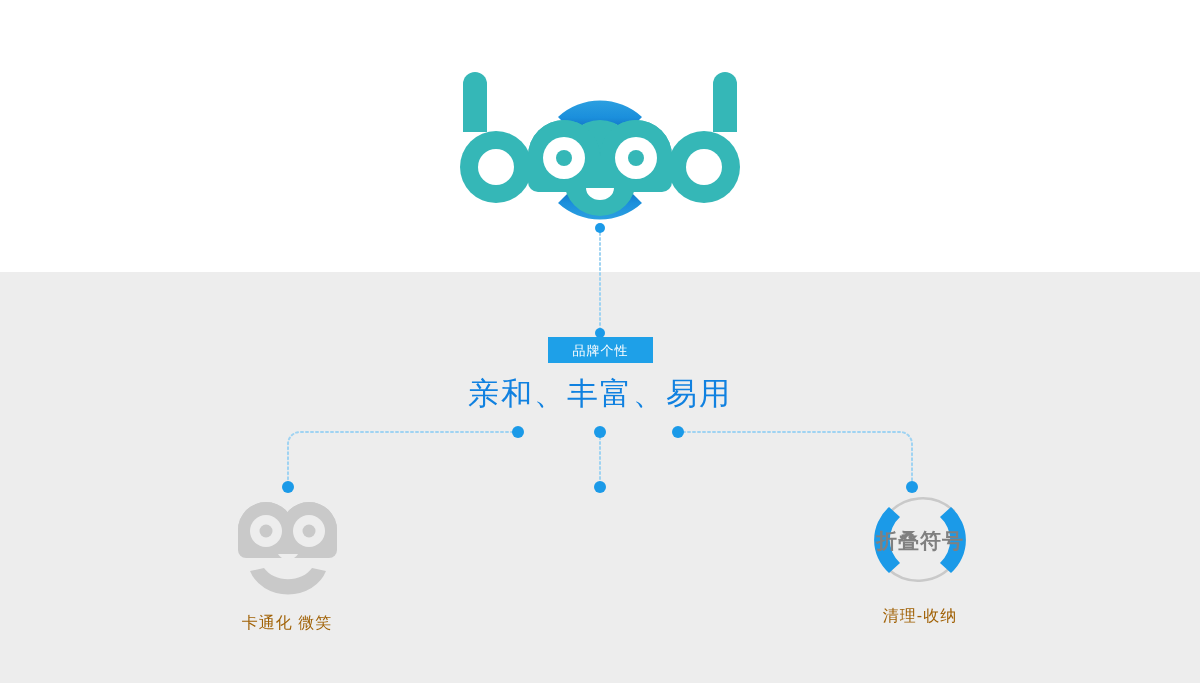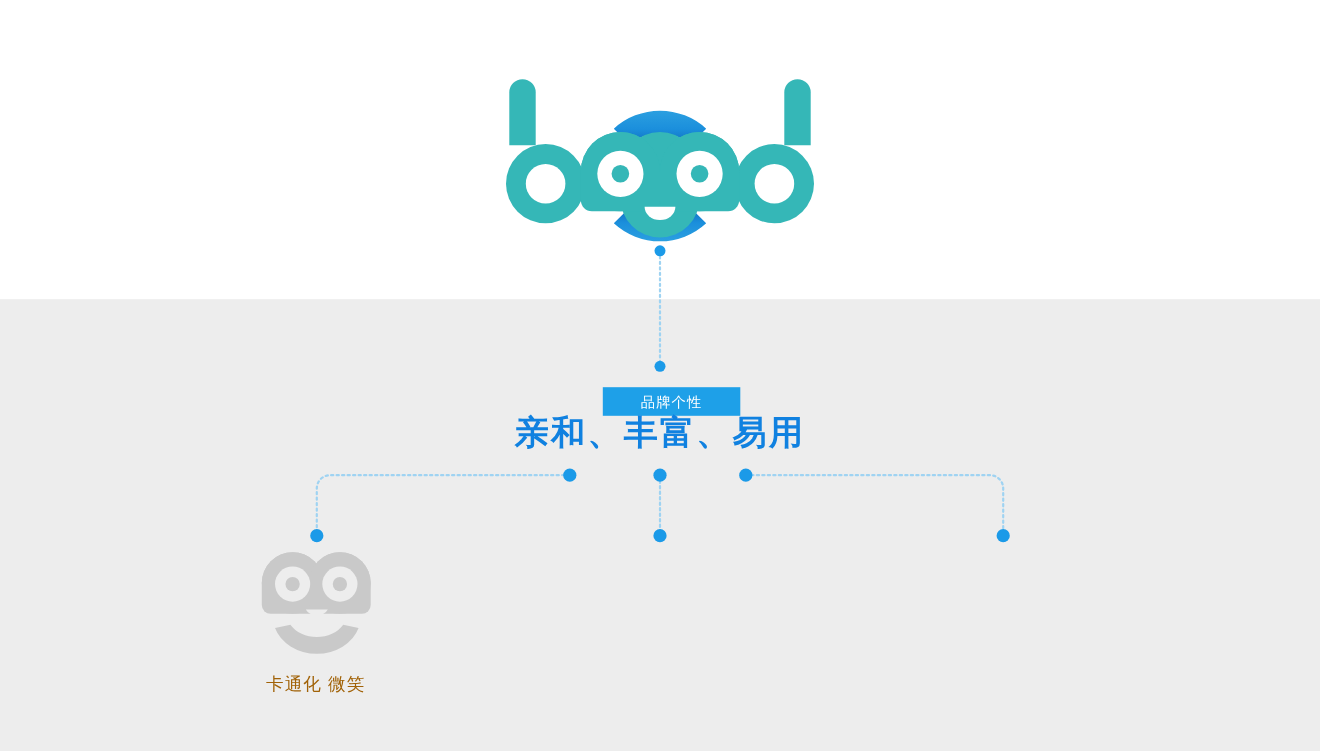--- a/index.html
+++ b/index.html
@@ -16,35 +16,35 @@
 
   
   #logo-wrap{position:absolute;left:455px;top:70px;width:290px;height:150px;}
   #logo-svg{display:block;}
 
   
   #connectors{position:absolute;left:0;top:0;width:1200px;height:683px;pointer-events:none;}
 
   
   #badge{
-    position:absolute;left:548px;top:352px;width:125px;height:26px;
+    position:absolute;left:548px;top:337px;width:105px;height:26px;
     background:#1ea0e8;
     display:flex;align-items:center;justify-content:center;
   }
   #badge .badge-label{
     color:#ffffff;font-size:13px;letter-spacing:1px;line-height:1;
     font-weight:normal;
   }
 
   
   #headline{
     position:absolute;left:0;top:378px;width:1200px;
     text-align:center;
     color:#1081e0;
-    font-size:31px;font-weight:bold;letter-spacing:2px;
+    font-size:31px;font-weight:normal;letter-spacing:2px;
     line-height:1;
     white-space:nowrap;
   }
 
   
   .item{position:absolute;width:260px;text-align:center;}
   #item-1{left:157px;top:492px;}
   #item-2{left:470px;top:492px;}
   #item-3{left:790px;top:487px;}
   .item-icon{height:105px;display:flex;align-items:center;justify-content:center;}
@@ -157,14 +157,32 @@
         <circle cx="79" cy="39" r="6.5" fill="#c9c9c9"></circle>
         <path d="M 48 62 a 11 9 0 0 0 20 0 Z" fill="#ededed"></path>
 
         <path d="M 20 79 a 40 34 0 0 0 76 0 L 82 76 a 28 23 0 0 1 -48 0 Z" fill="#c9c9c9"></path>
       </svg>
     </div>
     <div class="item-label">卡通化  微笑</div>
   </div>
 
 
+  <div class="item" id="item-3">
+    <div class="item-icon">
+      <svg width="130" height="118" viewBox="0 0 130 118">
+
+        <g fill="none" stroke="#c9c9c9" stroke-width="2.5" stroke-linecap="round">
+          <path d="M 31 36 A 45 45 0 0 1 99 30"></path>
+          <path d="M 99 82 A 45 45 0 0 1 33 88"></path>
+        </g>
+        <path d="M 31 36 l 10 -2 l -7 -7 Z" fill="#c9c9c9"></path>
+        <path d="M 99 82 l -10 2 l 7 7 Z" fill="#c9c9c9"></path>
+
+        <path d="M 34 26 A 44 44 0 0 0 34 92 L 45 82 A 31 31 0 0 1 45 36 Z" fill="#1b9ae8"></path>
+        <path d="M 96 26 A 44 44 0 0 1 96 92 L 85 82 A 31 31 0 0 0 85 36 Z" fill="#1b9ae8"></path>
+        <text class="ring-text" x="65" y="67" text-anchor="middle">折叠符号</text>
+      </svg>
+    </div>
+    <div class="item-label">清理-收纳</div>
+  </div>
 
 </div>
 
 </body></html>

